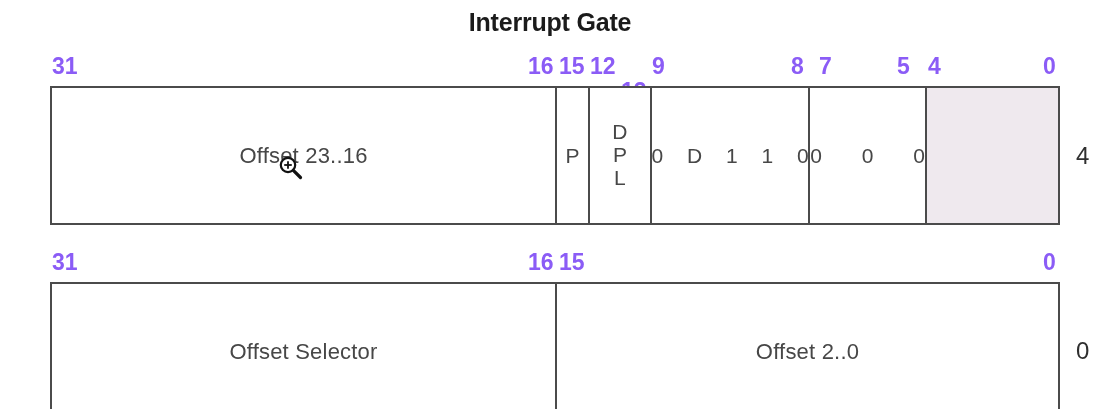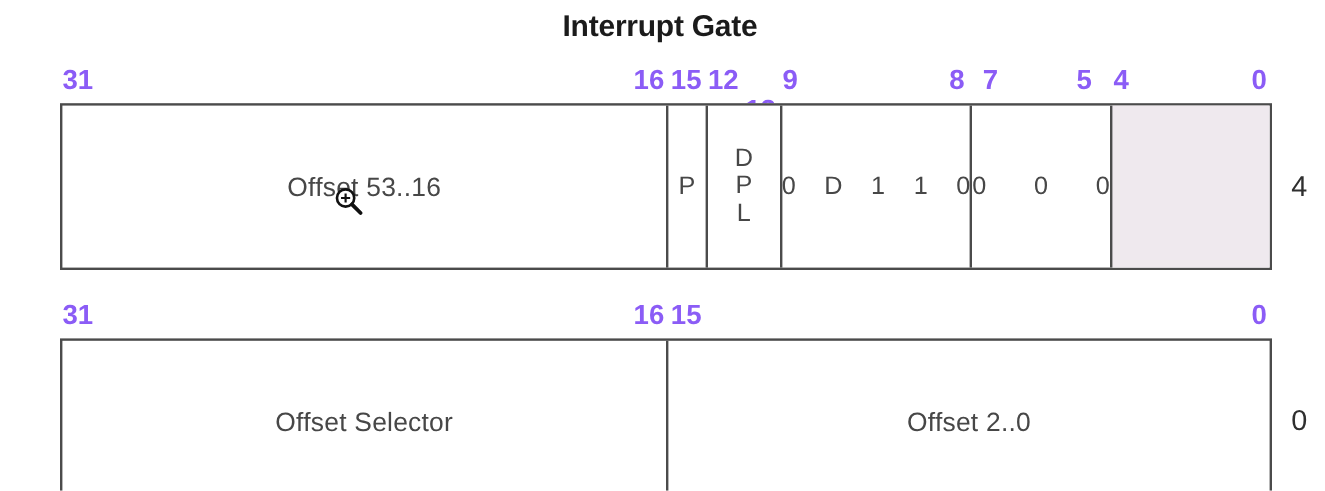--- a/index.html
+++ b/index.html
@@ -140,21 +140,21 @@
     <span class="bit-label" style="left:791px;">8</span>
     <span class="bit-label" style="left:819px;">7</span>
     <span class="bit-label" style="left:897px;">5</span>
     <span class="bit-label" style="left:928px;">4</span>
     <span class="bit-label" style="left:1043px;">0</span>
   </div>
 
   <div class="reg-box" id="reg-box-1" style="left:50px; top:86px; width:1010px; height:139px;">
 
     <div class="field" style="left:0px; width:503px;">
-      <span class="field-label">Offset 53..16</span>
+      <span class="field-label">Offset 23..16</span>
     </div>
 
     <div class="field sep-left" style="left:503px; width:33px;">
       <span class="field-label small">P</span>
     </div>
 
     <div class="field sep-left" style="left:536px; width:62px;">
       <span class="field-label vertical">
         <span>D</span>
         <span>P</span>

